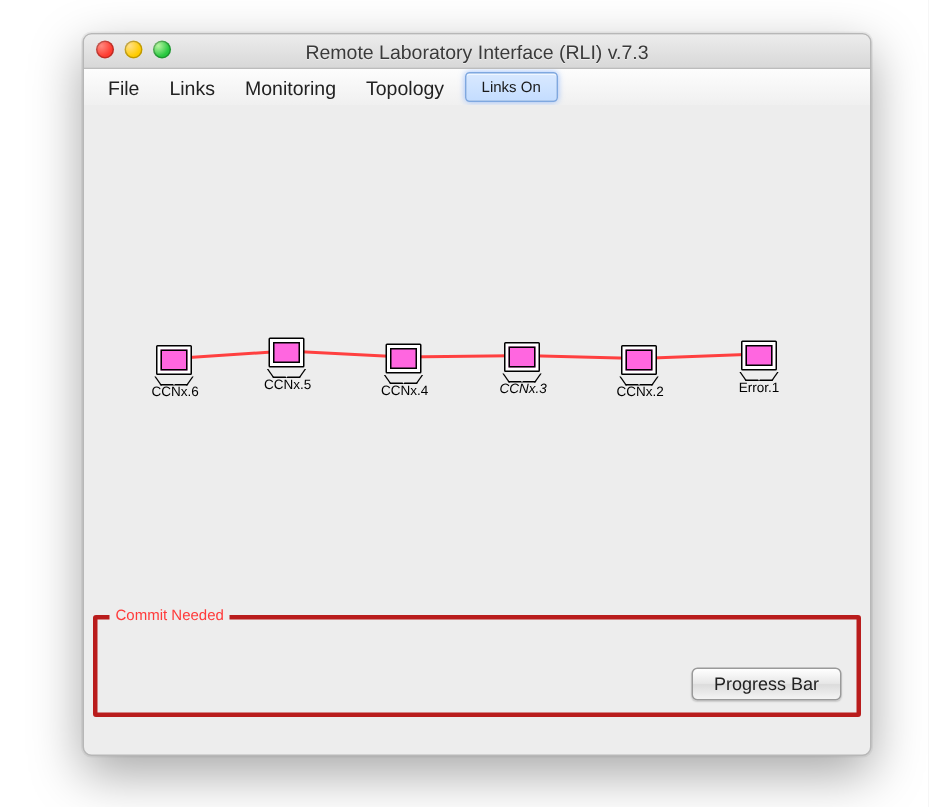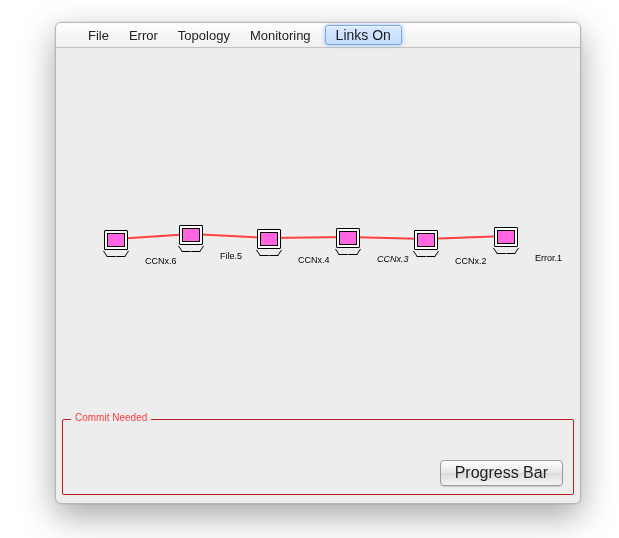--- a/index.html
+++ b/index.html
@@ -54,34 +54,34 @@
     font-weight: 400;
     text-shadow: 0 1px 0 rgba(255,255,255,0.5);
   }
 
   .menubar {
     height: 24px;
     background: linear-gradient(#fdfdfd,#f0f0f0);
     border-bottom: 1px solid #c3c3c3;
     display: flex;
     align-items: center;
-    padding: 0 22px;
+    padding: 0 6px;
     gap: 0;
   }
   .menu-item {
     padding: 2px 10px;
     font-size: 13px;
     color: #222;
     cursor: default;
   }
   .links-btn {
     margin-left: 4px;
     height: 18px;
     padding: 0 10px;
-    font-size: 14px;
+    font-size: 10px;
     background: linear-gradient(#d9e9ff,#c4ddff);
     border: 1px solid #7fa8e0;
     border-radius: 3px;
     color: #1a1a1a;
     box-shadow: 0 0 4px rgba(88,150,255,0.6), inset 0 1px 0 rgba(255,255,255,0.6);
     cursor: default;
     display: inline-flex;
     align-items: center;
   }
 
@@ -138,69 +138,76 @@
     width: 8px; height: 5px;
     border-bottom: 1px solid #000;
   }
   .stand::before { left: -4px; border-left: 1px solid #000; transform: skewX(35deg);}
   .stand::after { right: -4px; border-right: 1px solid #000; transform: skewX(-35deg);}
   .nlabel {
     font-size: 9px;
     color: #000;
     margin-top: 2px;
     white-space: nowrap;
-    margin-left: 44px;
   }
 
   .commit-group {
     position: absolute;
     left: 6px; right: 6px;
-    bottom: 8px;
-    border: 1px solid #b91c1c;
+    bottom: 25px;
+    border: 3px solid #b91c1c;
     border-radius: 2px;
-    padding: 10px 8px 16px 8px;
+    padding: 10px 8px 4px 8px;
     height: 48px;
   }
   .commit-legend {
     position: absolute;
     top: -8px;
     left: 8px;
     background: #ededed;
     padding: 0 4px;
     font-size: 10px;
     color: #ff3a3a;
   }
   .commit-group .btnrow {
     position: absolute;
     right: 10px;
     bottom: 8px;
     display: flex;
     gap: 10px;
   }
   .aqua-btn {
-    font-size: 16px;
+    font-size: 12px;
     padding: 3px 14px;
     border: 1px solid #9a9a9a;
     border-radius: 4px;
     background: linear-gradient(#ffffff,#e7e7e7 48%,#dcdcdc 52%,#f4f4f4);
     box-shadow: 0 1px 1px rgba(0,0,0,0.15);
     color: #222;
     cursor: default;
   }
 </style>
 </head>
 <body>
 
 <div class="window">
+  <div class="titlebar">
+    <div class="traffic">
+      <div class="tl red"></div>
+      <div class="tl yel"></div>
+      <div class="tl grn"></div>
+    </div>
+    <div class="title">Remote Laboratory Interface (RLI) v.7.3</div>
+  </div>
 
   <div class="menubar">
     <div class="menu-item">File</div>
-    <div class="menu-item">Error</div>
+    <div class="menu-item">Links</div>
+    <div class="menu-item">Monitoring</div>
     <div class="menu-item">Topology</div>
-    <div class="menu-item">Monitoring</div>
     <div class="links-btn">Links On</div>
   </div>
 
   <div class="canvas">
     <div class="topology" id="topology">
       <svg class="links" id="links-svg">
           <line x1="60" y1="34" x2="135" y2="29" stroke="#ff4040" stroke-width="2"></line>
           <line x1="135" y1="29" x2="213" y2="33" stroke="#ff4040" stroke-width="2"></line>
           <line x1="213" y1="33" x2="292" y2="32" stroke="#ff4040" stroke-width="2"></line>
           <line x1="292" y1="32" x2="370" y2="34" stroke="#ff4040" stroke-width="2"></line>
@@ -211,21 +218,21 @@
             <div class="screen"></div>
           </div>
           <div class="stand"></div>
           <div class="nlabel">CCNx.6</div>
         </div>
         <div class="node" style="left: 135px; top: 20px;">
           <div class="monitor">
             <div class="screen"></div>
           </div>
           <div class="stand"></div>
-          <div class="nlabel">File.5</div>
+          <div class="nlabel">CCNx.5</div>
         </div>
         <div class="node" style="left: 213px; top: 24px; text-align: center;">
           <div class="monitor">
             <div class="screen"></div>
           </div>
           <div class="stand"></div>
           <div class="nlabel">CCNx.4</div>
         </div>
         <div class="node" style="left: 292px; top: 23px; font-style: italic;">
           <div class="monitor">

